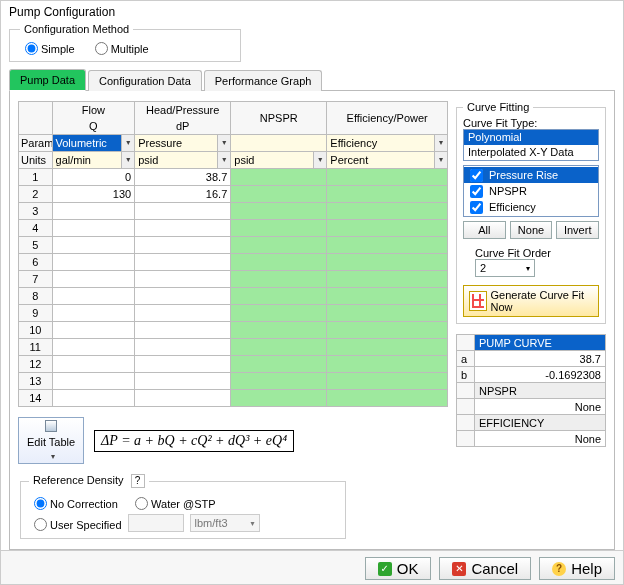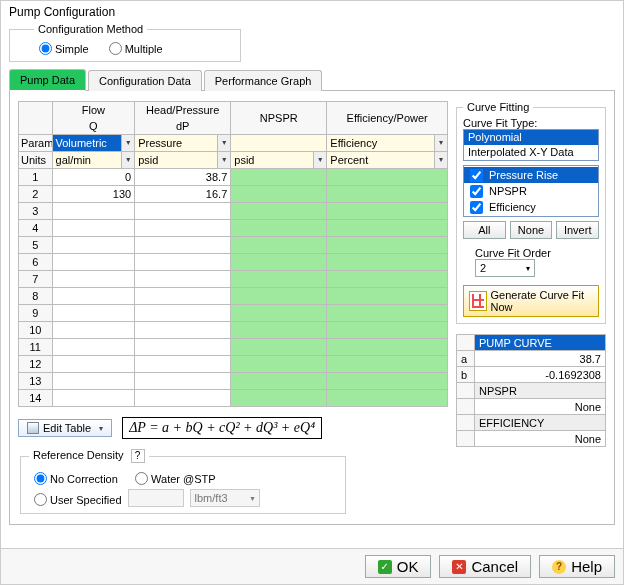--- a/index.html
+++ b/index.html
@@ -19,21 +19,21 @@
     padding: 4px 8px 2px 8px;
     font-size: 12px;
   }
   .content {
     flex: 1;
     padding: 2px 8px 0 8px;
     position: relative;
   }
   fieldset.cfg-method {
     border: 1px solid #ccc;
-    padding: 4px 8px 6px 24px;
+    padding: 4px 8px 6px 10px;
     margin: 0 0 6px 0;
     width: 232px;
   }
   fieldset.cfg-method legend { font-size: 11px; padding: 0 4px; }
   .radio-row label { margin-right: 12px; }
   input[type=radio] { vertical-align: -2px; margin-right: 3px; }
 
   .tabstrip {
     display: flex;
     align-items: flex-end;
@@ -104,20 +104,21 @@
   .blue-cell { background:#0a62c9; color:#fff; }
   .green-cell { background:#9ee99e; }
   td.num { text-align:right; }
 
   .edit-table-btn {
     border:1px solid #8fa8c7;
     background:linear-gradient(#fff,#e8eefb);
     padding:2px 8px;
     display:inline-flex; align-items:center; gap:4px;
     font-size:11px;
+    flex-direction:column;
   }
   .edit-table-btn .dd2 { font-size:8px; color:#444; margin-left:4px;}
   .formula-box {
     border:1px solid #000;
     padding:2px 6px;
     font-family: "Cambria Math","Times New Roman",serif;
     font-style: italic;
     font-size:14px;
     margin-left:10px;
     display:inline-block;

